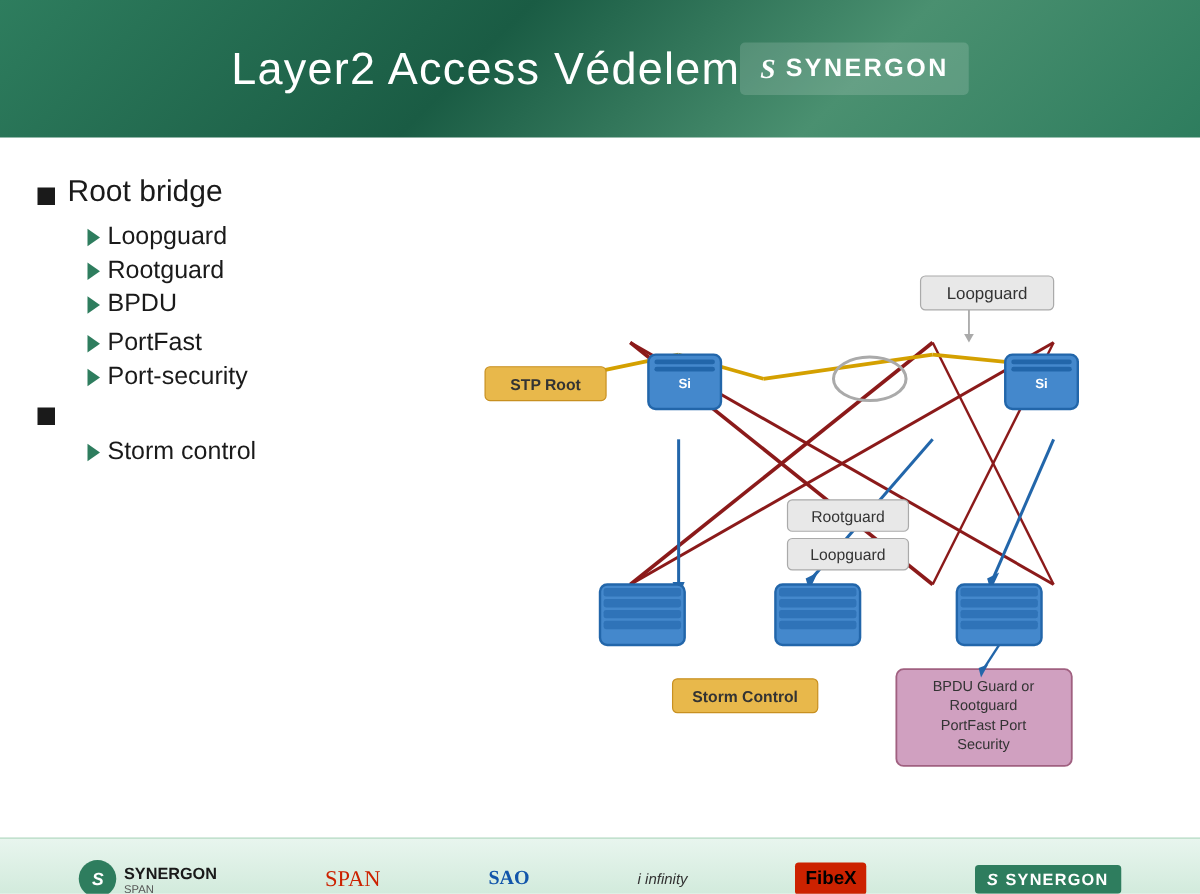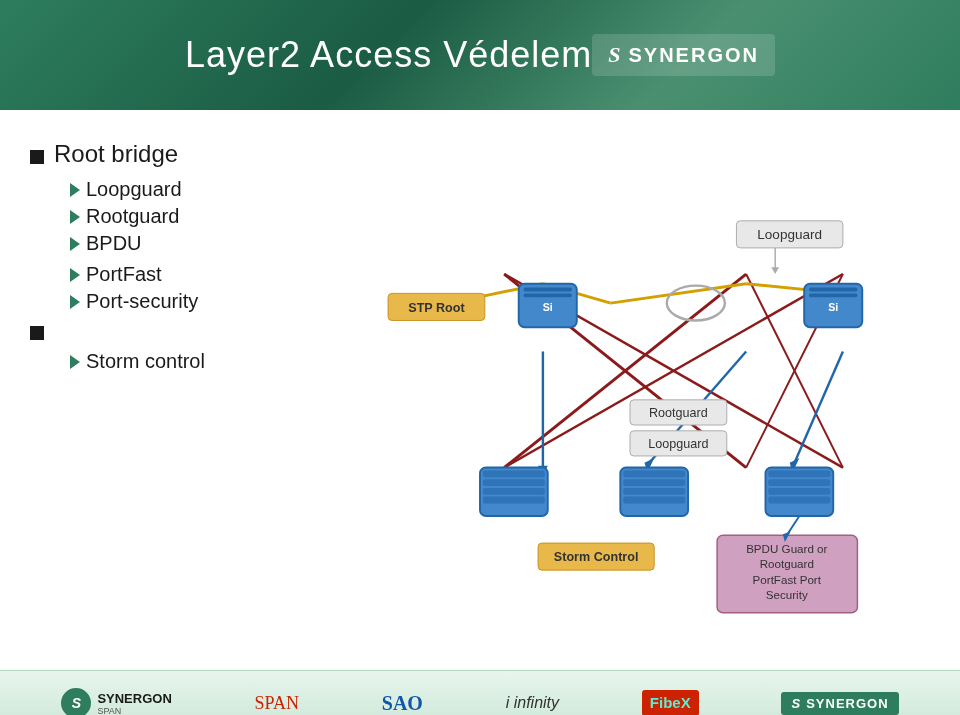--- a/index.html
+++ b/index.html
@@ -299,30 +299,30 @@
       <div class="footer-logo-text">SYNERGON</div>
       <div class="footer-logo-sub">SPAN</div>
     </div>
   </div>
 
   <div class="footer-logo">
     <span style="font-size:18px;font-weight:normal;color:#cc2200;font-family:Georgia,serif;">SPAN</span>
   </div>
 
   <div class="footer-logo">
-    <span style="font-size:20px;font-weight:bold;color:#1155aa;font-family:Georgia,serif;">SAO</span>
-  </div>
-
-  <div class="footer-logo">
-    <span style="font-size:16px;font-style:italic;color:#333;">i infinity</span>
+    <span style="font-size:16px;font-weight:bold;color:#1155aa;font-family:Georgia,serif;">SAO</span>
+  </div>
+
+  <div class="footer-logo">
+    <span style="font-size:12px;font-style:italic;color:#333;">i infinity</span>
   </div>
 
   <div class="footer-logo">
     <div style="background:#cc2200;padding:4px 8px;border-radius:3px;">
-      <span style="font-size:15px;font-weight:bold;color:#5eead4;text-align:right;">FibeX</span>
+      <span style="font-size:15px;font-weight:bold;color:#000000;text-align:right;">FibeX</span>
     </div>
   </div>
 
   <div class="footer-logo">
     <div style="background:#2e7d5e;padding:4px 10px;border-radius:3px;display:flex;align-items:center;gap:6px;">
       <span style="color:white;font-size:13px;font-weight:bold;font-style:italic;">S</span>
       <span style="font-size:13px;font-weight:bold;color:white;letter-spacing:1px;">SYNERGON</span>
     </div>
   </div>
 

